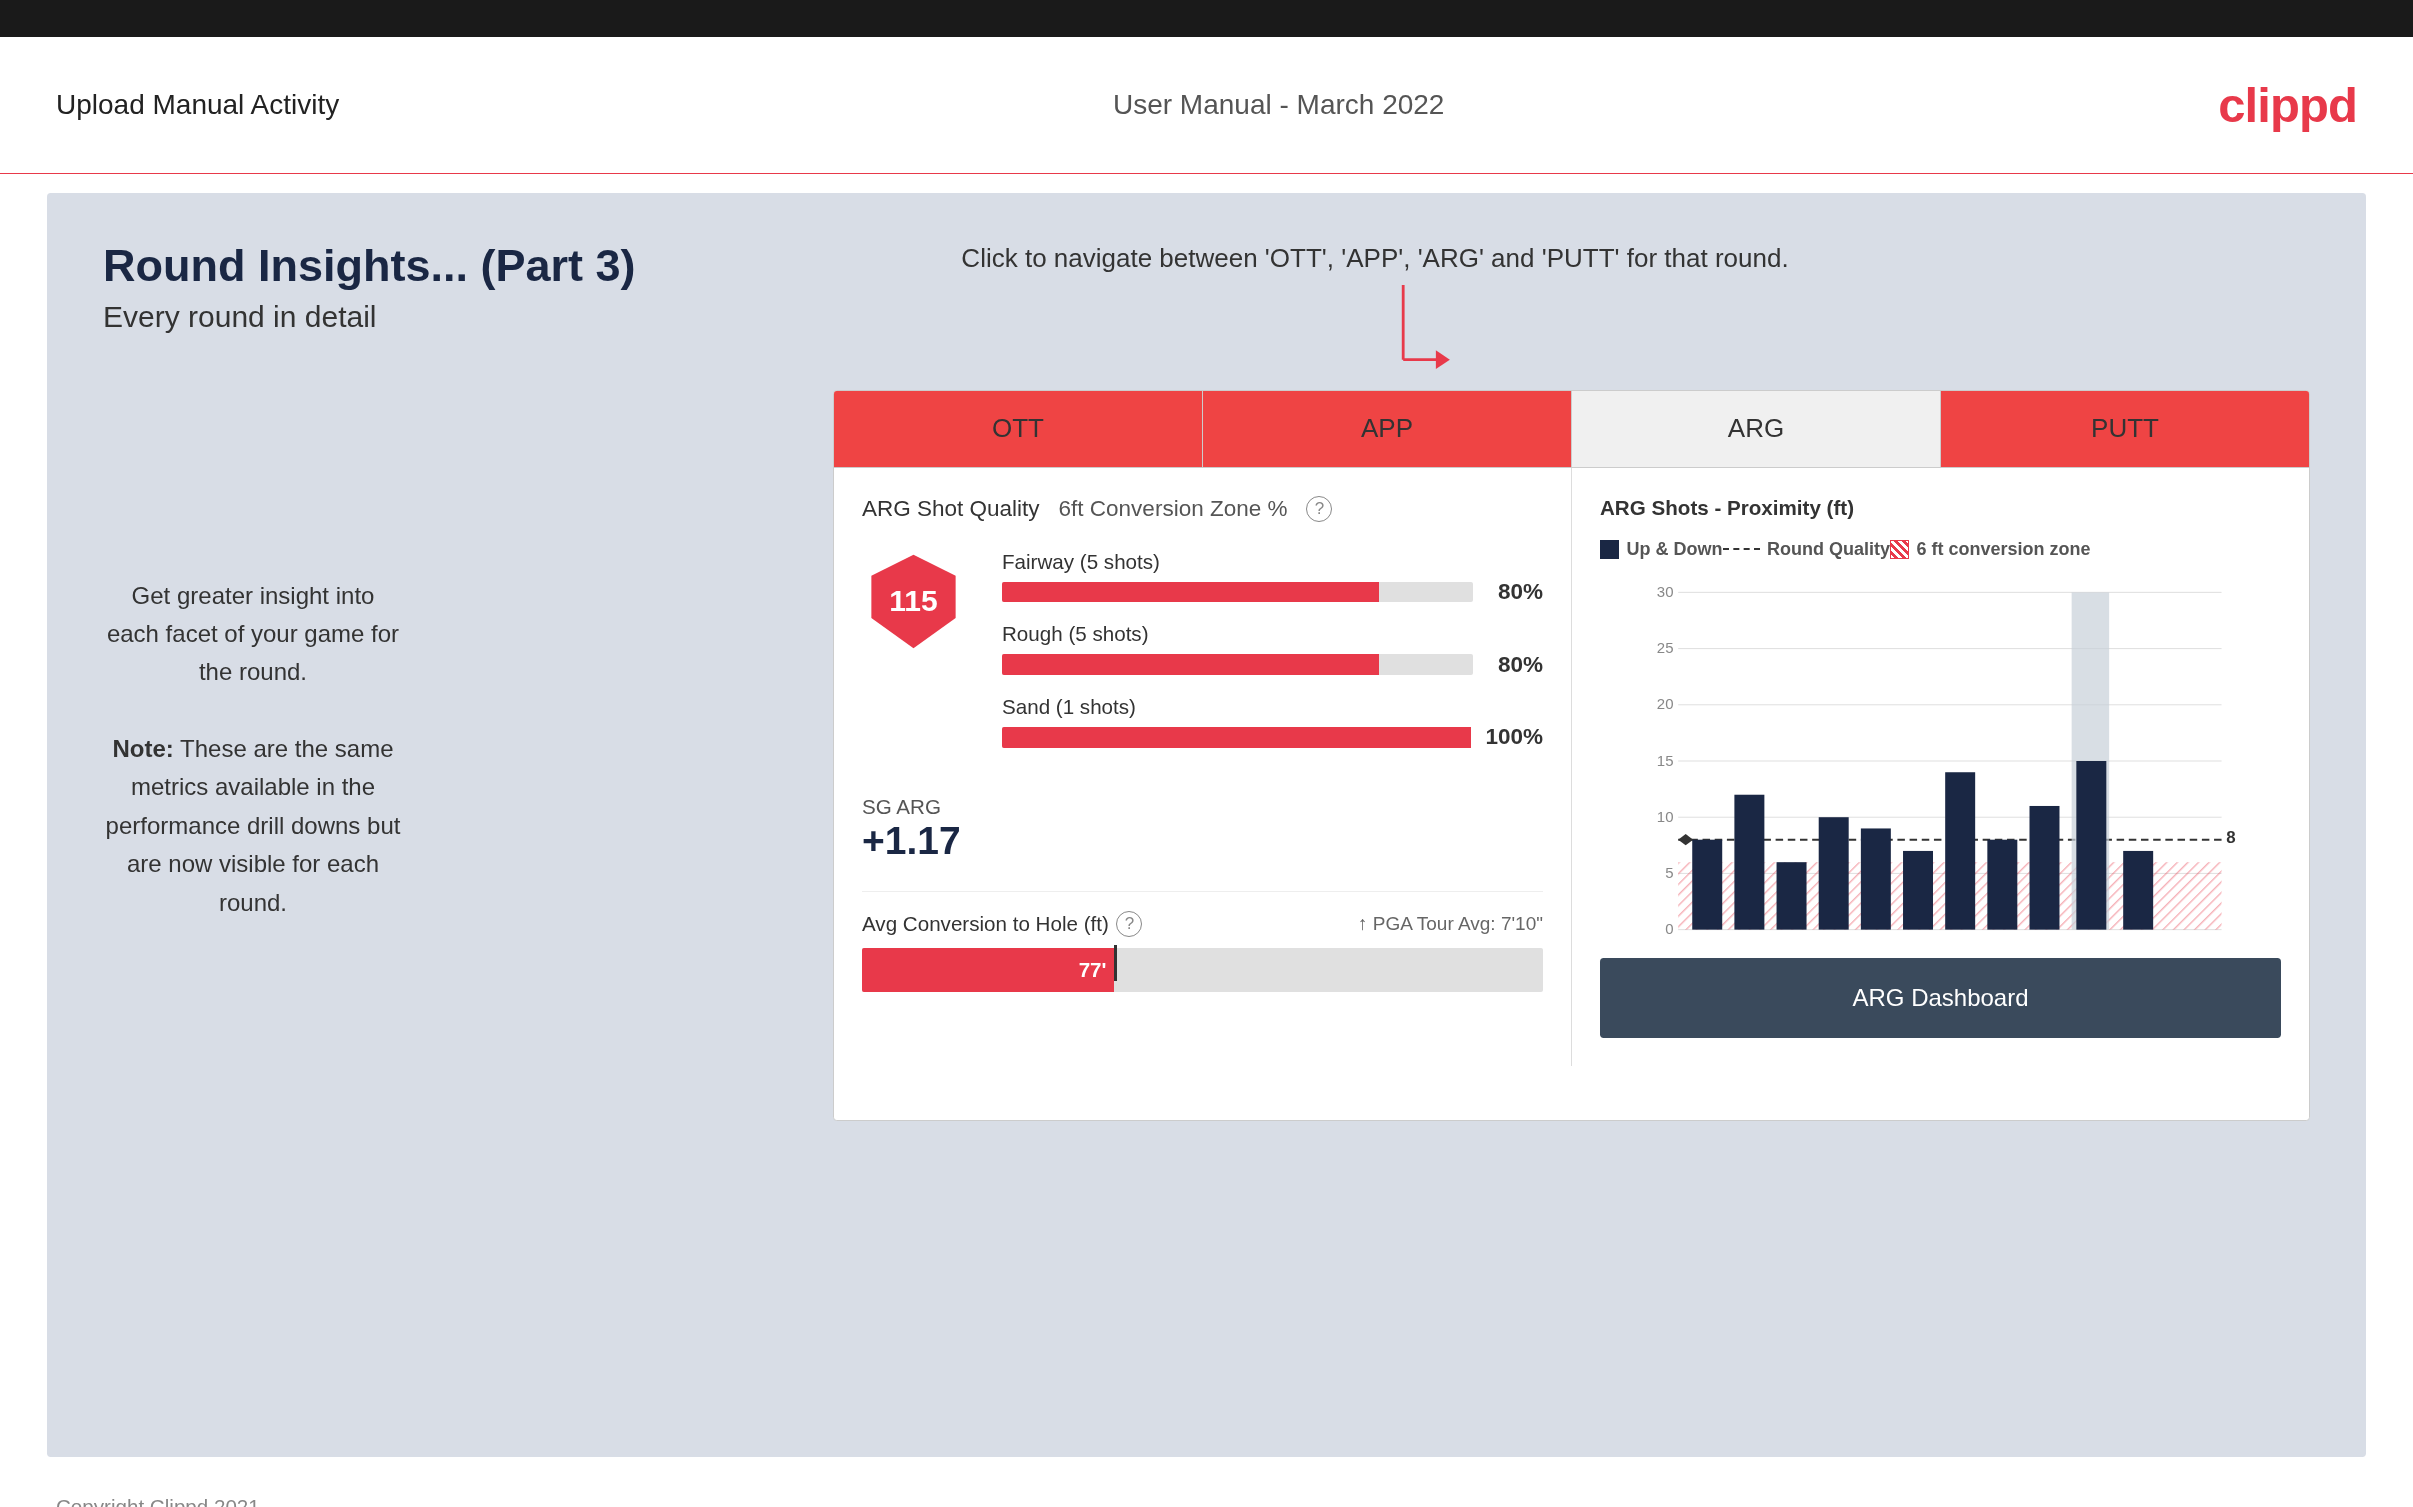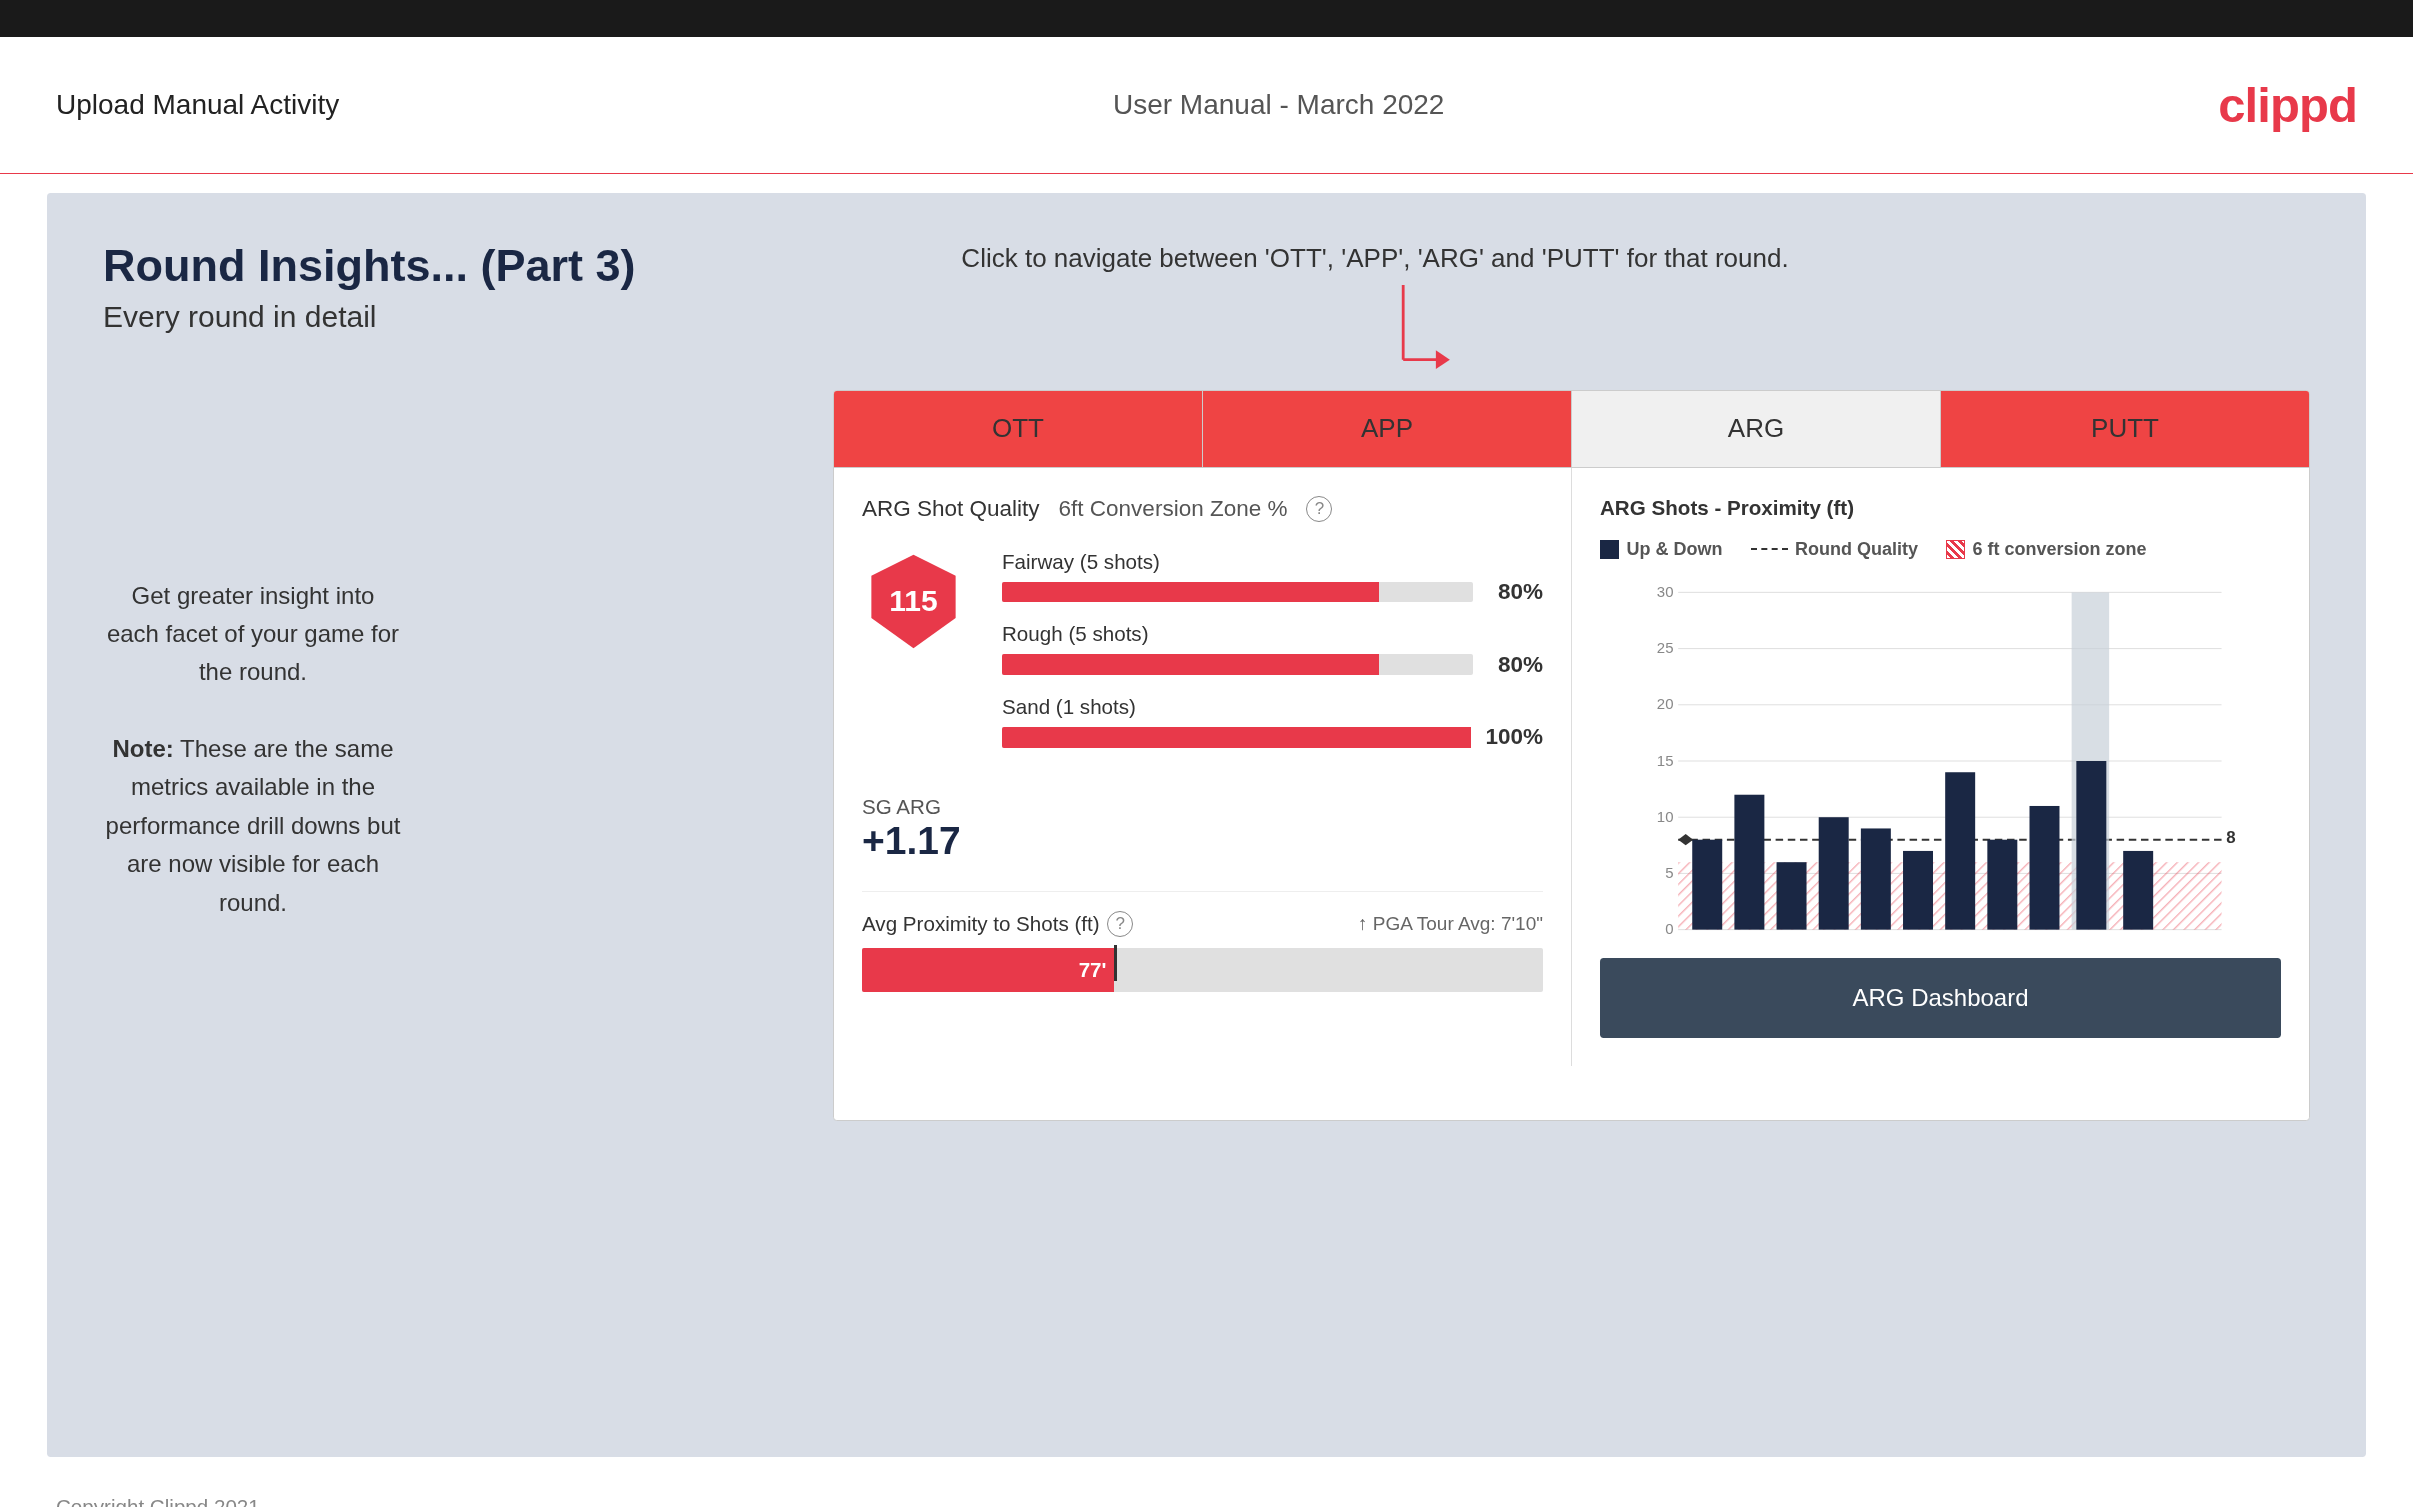--- a/index.html
+++ b/index.html
@@ -290,21 +290,20 @@
 
     
     .chart-header {
       font-size: 20.6px;
       color: #333;
       margin-bottom: 19px;
     }
 
     .chart-legend {
       display: flex;
-      gap: 28px;
       align-items: center;
       font-size: 18px;
       color: #555;
       margin-bottom: 9.4px;
       flex-wrap: wrap;
     }
 
     .legend-item {
       display: flex;
       align-items: center;
@@ -470,21 +469,21 @@
               </div>
 
               <div class="sg-section">
                 <div class="sg-label">SG ARG</div>
                 <div class="sg-value">+1.17</div>
               </div>
 
               <div class="proximity-section">
                 <div class="proximity-header">
                   <div class="proximity-label">
-                    <span>Avg Proximity to Shots (ft)</span>
+                    <span>Avg Conversion to Hole (ft)</span>
                     <span class="help-icon">?</span>
                   </div>
                   <div class="pga-avg">↑ PGA Tour Avg: 7'10"</div>
                 </div>
                 <div class="proximity-bar-track">
                   <div class="proximity-bar-fill" style="width:37%;">
                     <span class="proximity-value">77'</span>
                   </div>
                   <div class="proximity-cursor"></div>
                 </div>

